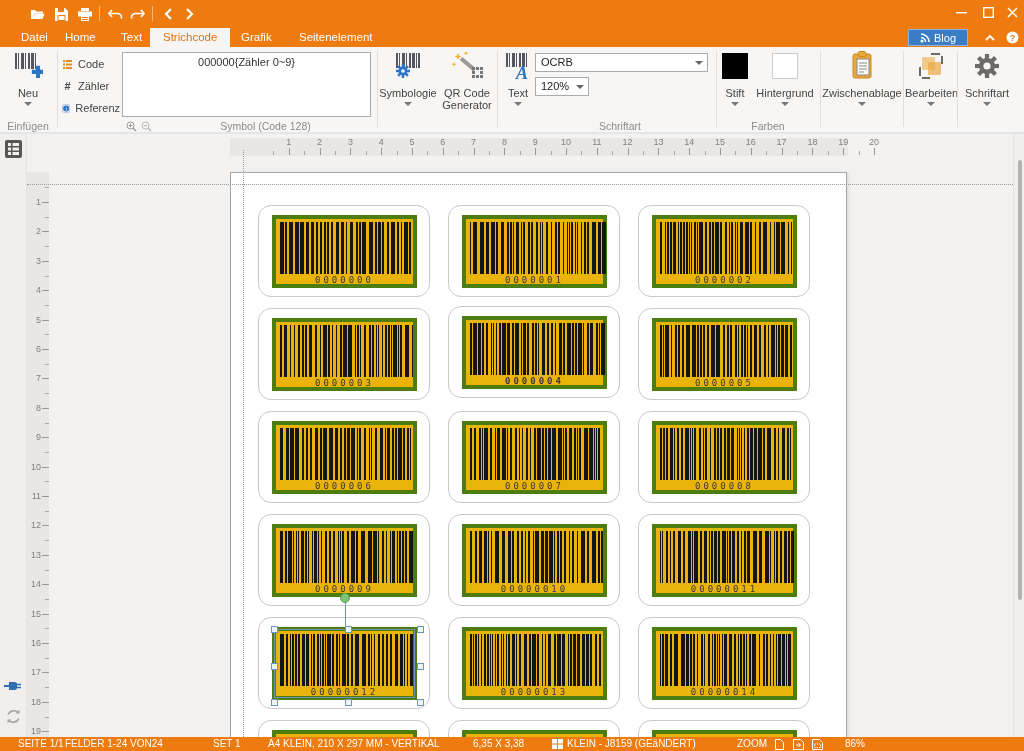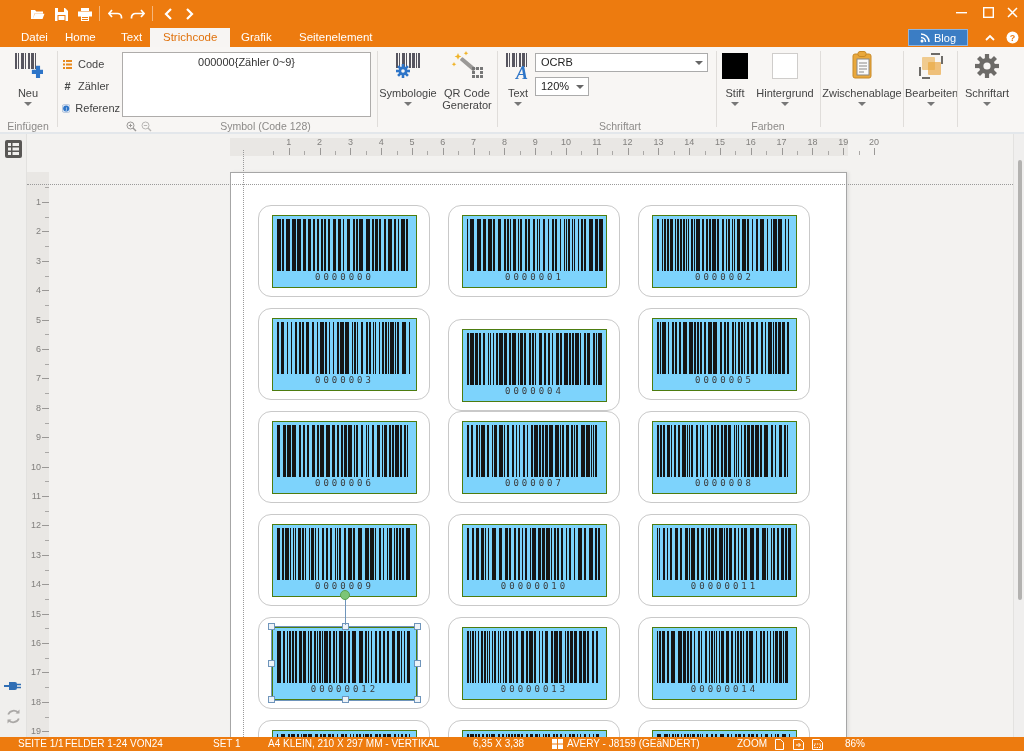--- a/index.html
+++ b/index.html
@@ -47,21 +47,21 @@
   .vtick { position:absolute; right:0; width:7px; height:1px; background:#9a9896; }
   .vtick.minor { width:4px; background:#aaa8a6; }
   #canvas { left:49px; top:156px; width:964px; height:581px; background:#f3f2f0; overflow:hidden; }
   #page { position:absolute; left:181px; top:16px; width:617px; height:700px; background:#fff; border:1px solid #a6a6a6; box-shadow:2px 0 3px rgba(0,0,0,.08); }
   .guide-h { position:absolute; left:27px; top:184px; width:986px; border-top:1px dotted #9a9a9a; z-index:5; }
   .guide-v { position:absolute; left:243px; top:150px; height:587px; border-left:1px dotted #9a9a9a; z-index:5; }
   #scrollbar { left:1013px; top:134px; width:11px; height:603px; background:#f0efee; border-left:1px solid #e3e2e0; }
   #scroll-thumb { position:absolute; left:4px; top:26px; width:4px; height:440px; background:#b3b2b0; border-radius:2px; }
 
   .label-cell { position:absolute; width:172px; height:92px; background:#fff; border:1px solid #c9c9c9; border-radius:13px; }
-  .bc-frame { position:absolute; left:13px; top:9px; width:145px; height:73px; border:1px solid #4d7c0f; background:#7dd3fc; }
+  .bc-frame { position:absolute; left:13px; top:9px; width:145px; height:73px; border:4px solid #4d7c0f; background:#eab308; }
   .bc-bars { position:absolute; left:4px; top:3px; width:137px; height:52px; display:flex; align-items:stretch; overflow:hidden; }
   .bc-bars div { background:#151515; height:100%; flex:none; }
   .bc-text { position:absolute; left:0; top:56px; width:100%; text-align:center; font-family:"DejaVu Sans Mono", monospace; font-size:9px; letter-spacing:3px; color:#3a3a3a; white-space:nowrap; }
   .sel-rect { position:absolute; left:-2px; top:-2px; right:-2px; bottom:-2px; border:1px solid #6f95bb; }
   .handle { position:absolute; width:7px; height:7px; background:#eef3f8; border:1px solid #6f95bb; }
   .rot-line { position:absolute; left:50%; top:-31px; width:1px; height:29px; background:#6f95bb; }
   .rot-dot { position:absolute; left:calc(50% - 5px); top:-37px; width:10px; height:10px; border-radius:50%; background:#7cc576; border:1px solid #58a152; }
 
   
   #statusbar { left:0; top:737px; width:1024px; height:14px; background:#ED7B0F; color:#fff; font-size:10px; }
@@ -679,21 +679,21 @@
             <div style="width: 1px; margin-right: 1px;"></div>
             <div style="width: 4px; margin-right: 1px;"></div>
             <div style="width: 1px; margin-right: 1px;"></div>
             <div style="width: 2px; margin-right: 3px;"></div>
             <div style="width: 4px; margin-right: 3px;"></div>
             <div style="width: 1px; margin-right: 1px;"></div>
           </div>
           <div class="bc-text">0000003</div>
         </div>
       </div>
-      <div class="label-cell" style="left: 217px; top: 146px;">
+      <div class="label-cell" style="left: 217px; top: 133px; font-weight: bold;">
         <div class="bc-frame">
           <div class="bc-bars">
             <div style="width: 2px; margin-right: 1px;"></div>
             <div style="width: 4px; margin-right: 1px;"></div>
             <div style="width: 3px; margin-right: 1px;"></div>
             <div style="width: 2px; margin-right: 2px;"></div>
             <div style="width: 2px; margin-right: 3px;"></div>
             <div style="width: 1px; margin-right: 1px;"></div>
             <div style="width: 1px; margin-right: 2px;"></div>
             <div style="width: 1px; margin-right: 2px;"></div>
@@ -1289,21 +1289,21 @@
   <span class="sitem" style="left:268px">A4 KLEIN, 210 X 297 MM - VERTIKAL</span>
   <span class="sitem" style="left:473px">6,35 X 3,38</span>
   <span class="sicon" style="left:552px">
     <svg width="11" height="10" viewBox="0 0 11 10">
         <rect x="0" y="0" width="5" height="4.5" fill="#fff"></rect>
         <rect x="6" y="0" width="5" height="4.5" fill="#fff"></rect>
         <rect x="0" y="5.5" width="5" height="4.5" fill="#fff"></rect>
         <rect x="6" y="5.5" width="5" height="4.5" fill="#fff"></rect>
       </svg>
   </span>
-  <span class="sitem" style="left:567px">AVERY - J8159 (GEäNDERT)</span>
+  <span class="sitem" style="left:567px">KLEIN - J8159 (GEäNDERT)</span>
   <span class="sitem" style="left:737px">ZOOM</span>
   <span class="sicon" style="left:775px">
     <svg width="9" height="11" viewBox="0 0 9 11">
         <path d="M0.5 0.5 h5 l3 3 v7 h-8 Z" fill="none" stroke="#fff"></path>
       </svg>
   </span>
   <span class="sicon" style="left:793px">
     <svg width="11" height="11" viewBox="0 0 11 11">
         <path d="M0.5 0.5 h7 l3 3 v7 h-10 Z" fill="none" stroke="#fff"></path>
         <path d="M3 6 h4 M5.5 4 L7.5 6 L5.5 8" stroke="#fff" fill="none"></path>

